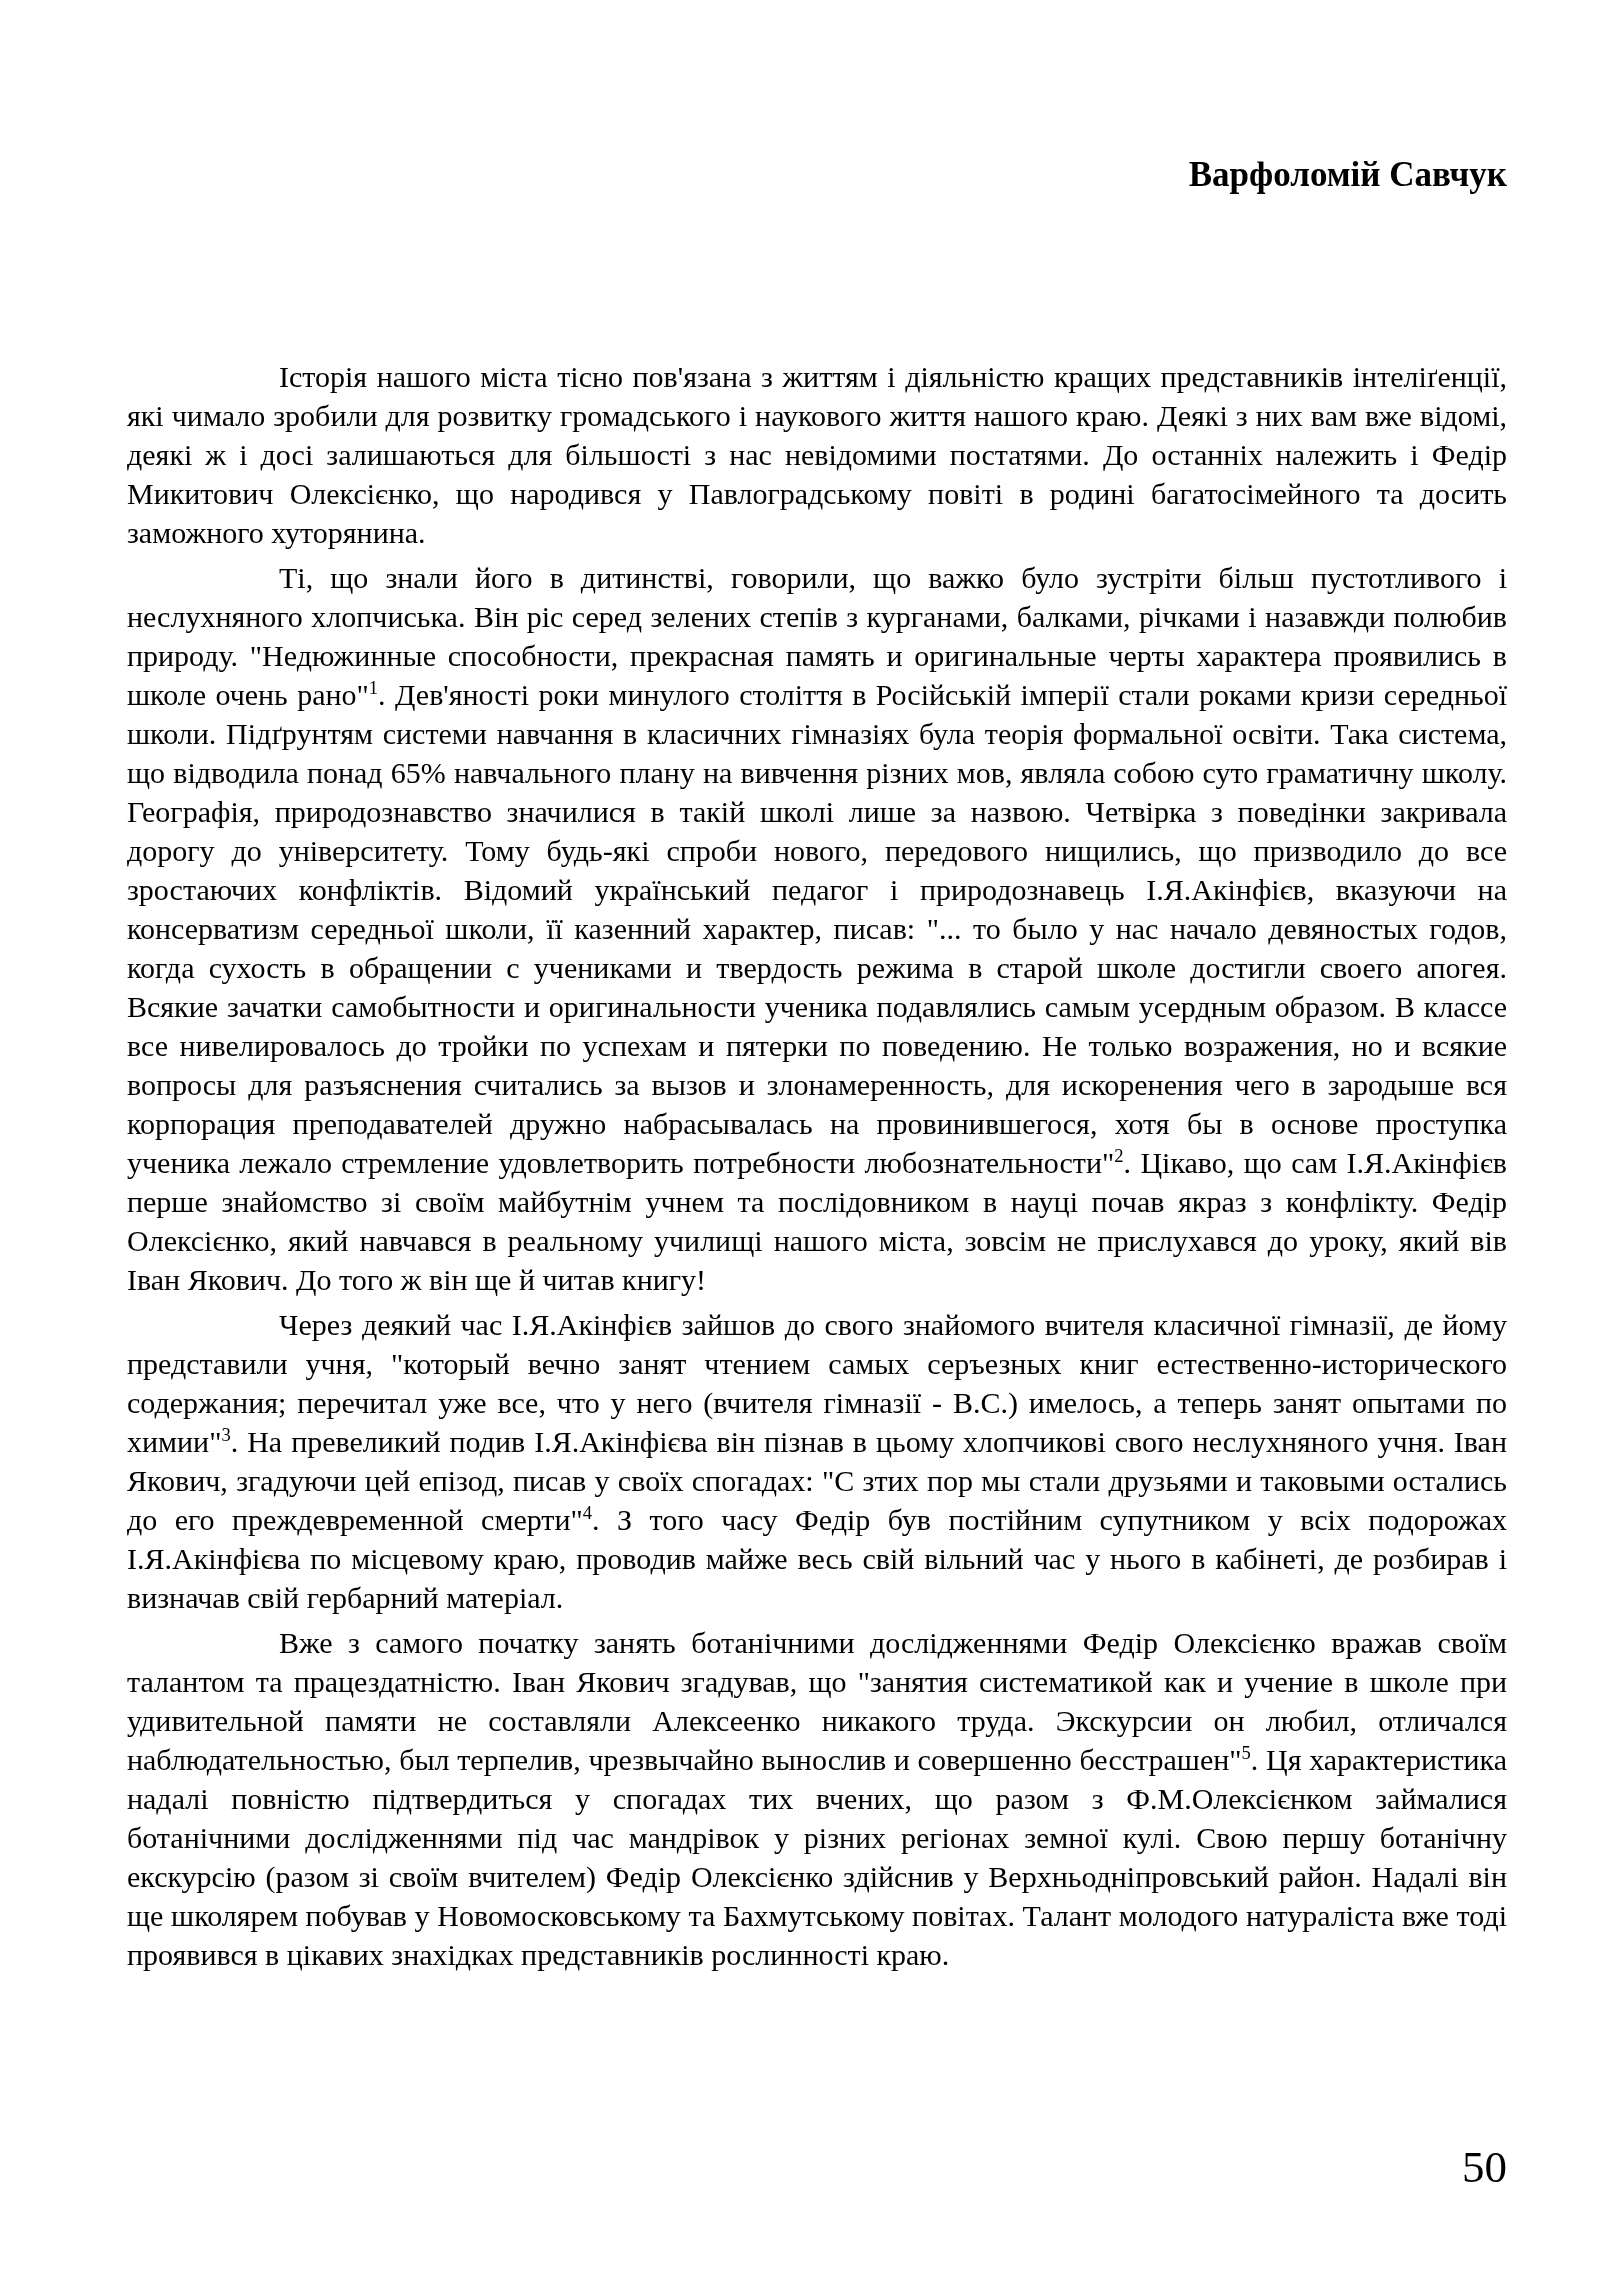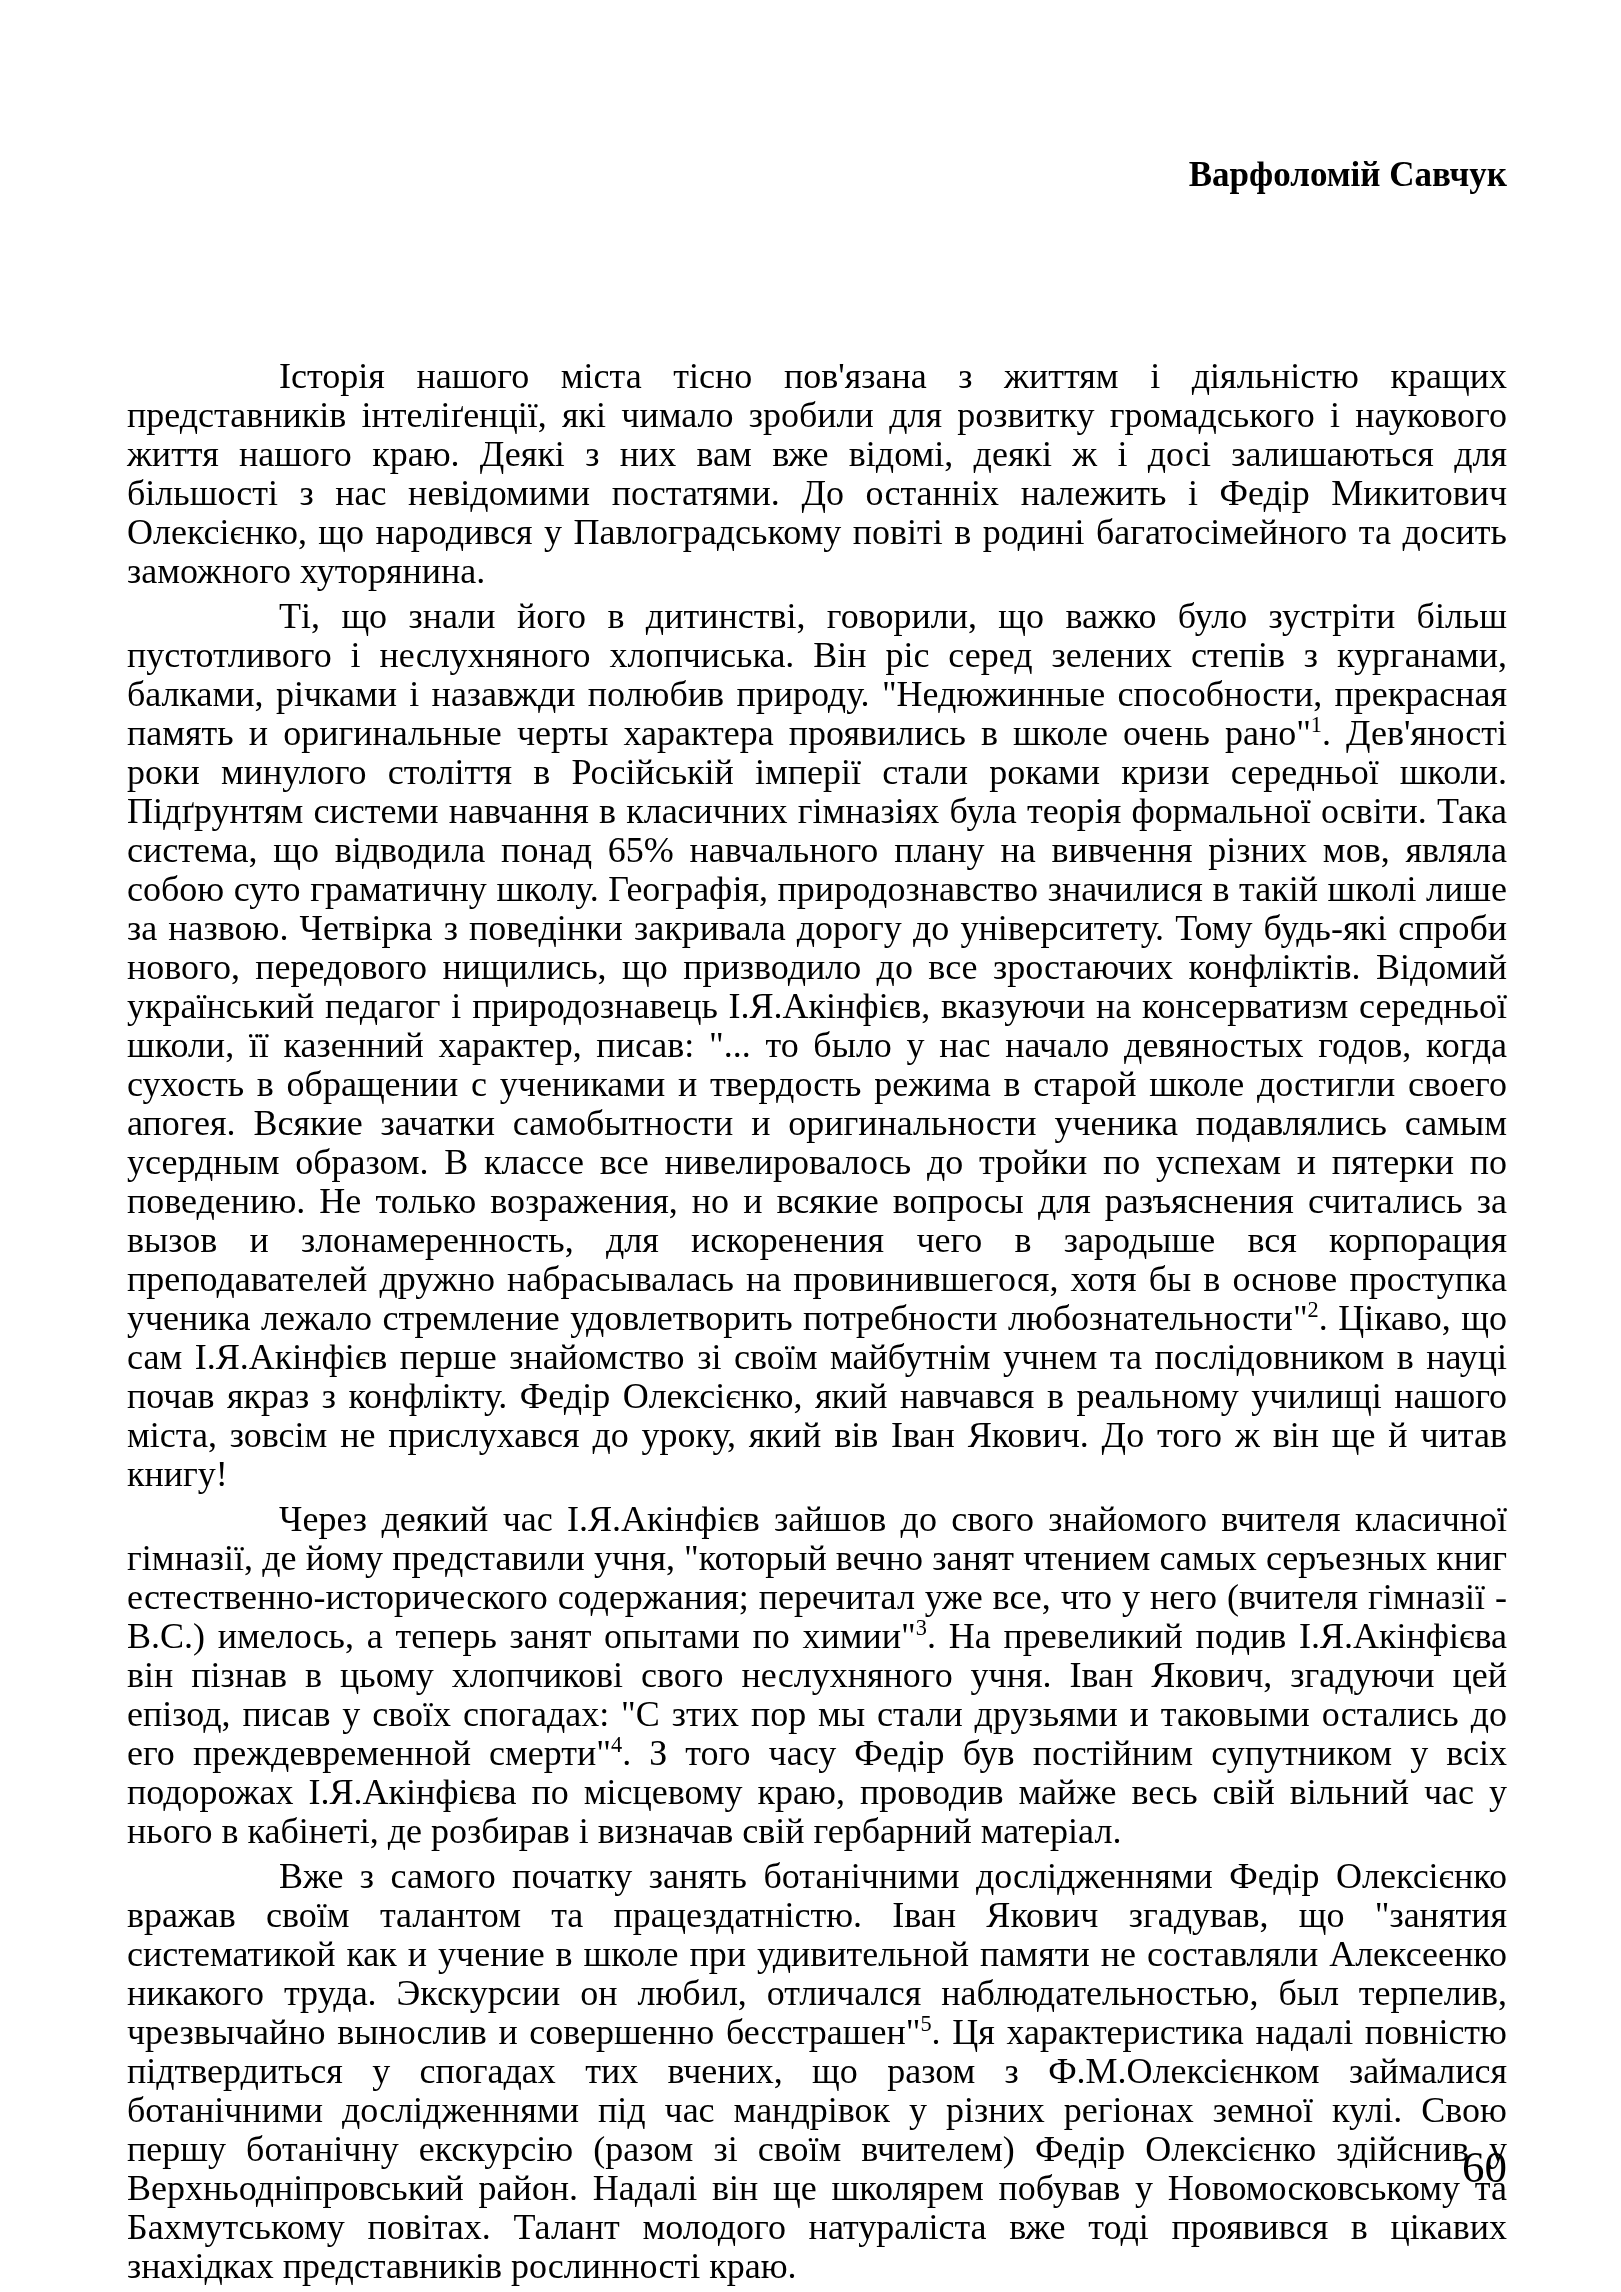--- a/index.html
+++ b/index.html
@@ -39,21 +39,21 @@
   .title-inner {
     display: inline-block;
     transform: scaleX(0.9);
     transform-origin: center;
   }
   .body {
     position: absolute;
     top: 357px;
     left: 127px;
     width: 1380px;
-    font-size: 36px;
+    font-size: 30px;
     line-height: 39px;
     text-align: justify;
   }
   .body p {
     margin: 0 0 5.9px 0;
     text-indent: 152px;
   }
   .body p:last-child { margin-bottom: 6px; }
   sup {
     font-size: 0.62em;
@@ -75,15 +75,15 @@
   <div class="author">Варфоломій Савчук</div>
 
 
   <div class="body">
     <p>Історія нашого міста тісно пов'язана з життям і діяльністю кращих представників інтеліґенції, які чимало зробили для розвитку громадського і наукового життя нашого краю. Деякі з них вам вже відомі, деякі ж і досі залишаються для більшості з нас невідомими постатями. До останніх належить і Федір Микитович Олексієнко, що народився у Павлоградському повіті в родині багатосімейного та досить заможного хуторянина.</p>
     <p>Ті, що знали його в дитинстві, говорили, що важко було зустріти більш пустотливого і неслухняного хлопчиська. Він ріс серед зелених степів з курганами, балками, річками і назавжди полюбив природу. "Недюжинные способности, прекрасная память и оригинальные черты характера проявились в школе очень рано"<sup>1</sup>. Дев'яності роки минулого століття в Російській імперії стали роками кризи середньої школи. Підґрунтям системи навчання в класичних гімназіях була теорія формальної освіти. Така система, що відводила понад 65% навчального плану на вивчення різних мов, являла собою суто граматичну школу. Географія, природознавство значилися в такій школі лише за назвою. Четвірка з поведінки закривала дорогу до університету. Тому будь-які спроби нового, передового нищились, що призводило до все зростаючих конфліктів. Відомий український педагог і природознавець І.Я.Акінфієв, вказуючи на консерватизм середньої школи, її казенний характер, писав: "... то было у нас начало девяностых годов, когда сухость в обращении с учениками и твердость режима в старой школе достигли своего апогея. Всякие зачатки самобытности и оригинальности ученика подавлялись самым усердным образом. В классе все нивелировалось до тройки по успехам и пятерки по поведению. Не только возражения, но и всякие вопросы для разъяснения считались за вызов и злонамеренность, для искоренения чего в зародыше вся корпорация преподавателей дружно набрасывалась на провинившегося, хотя бы в основе проступка ученика лежало стремление удовлетворить потребности любознательности"<sup>2</sup>. Цікаво, що сам І.Я.Акінфієв перше знайомство зі своїм майбутнім учнем та послідовником в науці почав якраз з конфлікту. Федір Олексієнко, який навчався в реальному училищі нашого міста, зовсім не прислухався до уроку, який вів Іван Якович. До того ж він ще й читав книгу!</p>
     <p>Через деякий час І.Я.Акінфієв зайшов до свого знайомого вчителя класичної гімназії, де йому представили учня, "который вечно занят чтением самых серъезных книг естественно-исторического содержания; перечитал уже все, что у него (вчителя гімназії - В.С.) имелось, а теперь занят опытами по химии"<sup>3</sup>. На превеликий подив І.Я.Акінфієва він пізнав в цьому хлопчикові свого неслухняного учня. Іван Якович, згадуючи цей епізод, писав у своїх спогадах: "С зтих пор мы стали друзьями и таковыми остались до его преждевременной смерти"<sup>4</sup>. З того часу Федір був постійним супутником у всіх подорожах І.Я.Акінфієва по місцевому краю, проводив майже весь свій вільний час у нього в кабінеті, де розбирав і визначав свій гербарний матеріал.</p>
     <p>Вже з самого початку занять ботанічними дослідженнями Федір Олексієнко вражав своїм талантом та працездатністю. Іван Якович згадував, що "занятия систематикой как и учение в школе при удивительной памяти не составляли Алексеенко никакого труда. Экскурсии он любил, отличался наблюдательностью, был терпелив, чрезвычайно вынослив и совершенно бесстрашен"<sup>5</sup>. Ця характеристика надалі повністю підтвердиться у спогадах тих вчених, що разом з Ф.М.Олексієнком займалися ботанічними дослідженнями під час мандрівок у різних регіонах земної кулі. Свою першу ботанічну екскурсію (разом зі своїм вчителем) Федір Олексієнко здійснив у Верхньодніпровський район. Надалі він ще школярем побував у Новомосковському та Бахмутському повітах. Талант молодого натураліста вже тоді проявився в цікавих знахідках представників рослинності краю.</p>
   </div>
 
-  <div class="pagenum">60</div>
+  <div class="pagenum">50</div>
 </div>
 
 
 </body></html>

